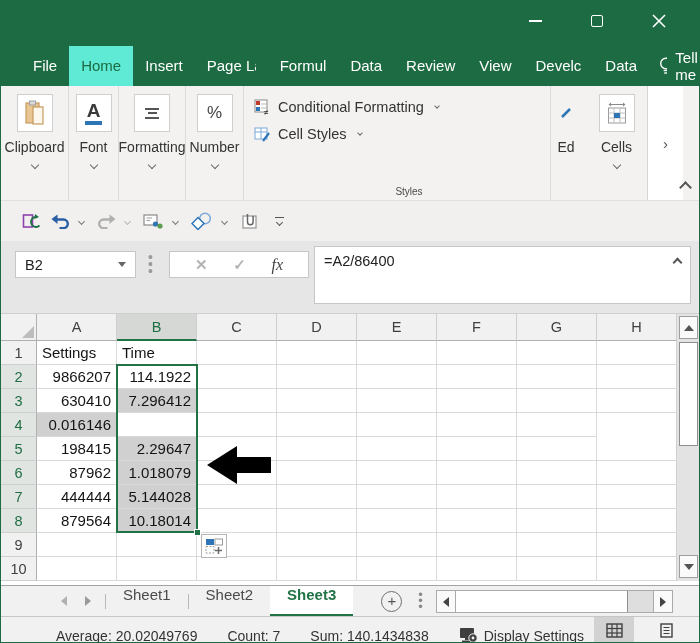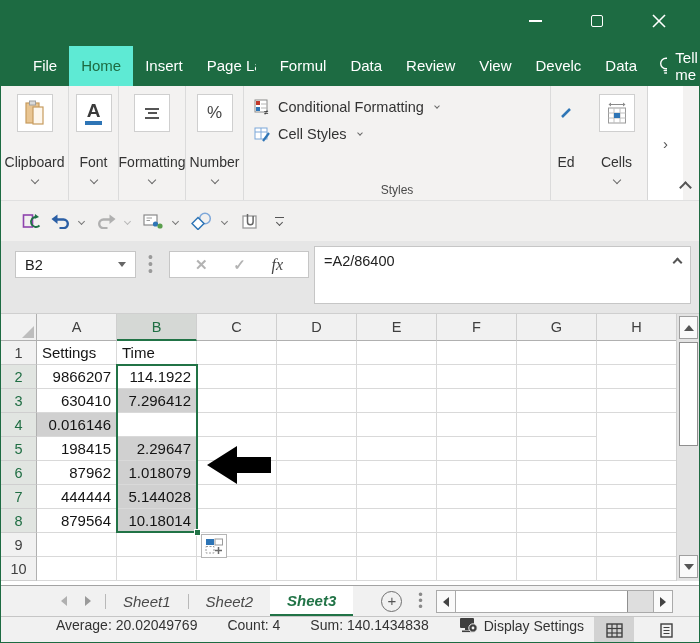--- a/index.html
+++ b/index.html
@@ -19,26 +19,26 @@
   .mtab .clip { display:inline-block; max-width:49px; overflow:hidden; vertical-align:bottom; }
   .mtab.active { background:#5eead4; color:#1d6b42; }
   .msep { width:1px; height:18px; background:rgba(255,255,255,.55); align-self:center; margin-bottom:3px; }
   .tellme { display:flex; align-items:center; gap:8px; height:40px; padding:0 10px; }
 
   
   .ribbon { height:115px; background:#f3f2f1; border-bottom:1px solid #e0e0e0; display:flex; position:relative; }
   .rgroup { display:flex; flex-direction:column; align-items:center; padding-top:8px; border-right:1px solid #dbdbdb; position:relative; }
   .g-clip{width:68px;} .g-font{width:50px;} .g-align{width:67px;} .g-num{width:58px;} .g-cells{width:72px;} .g-edit{width:30px; border-right:none;}
   .iconbox { width:36px; height:38px; background:#fff; border:1px solid #cfcfcf; display:flex; align-items:center; justify-content:center; }
-  .glabel { margin-top:22px; font-size:14px; color:#333; white-space:nowrap; }
+  .glabel { margin-top:7px; font-size:14px; color:#333; white-space:nowrap; }
   .chevdn { width:6px; height:6px; border-right:1.5px solid #6a6a6a; border-bottom:1.5px solid #6a6a6a; transform:rotate(45deg); margin-top:7px; }
   .chevdn.sm { width:4px; height:4px; margin:0 0 2px 4px; display:inline-block; }
   .g-styles { width:307px; border-right:1px solid #dbdbdb; position:relative; padding:7px 0 0 10px; }
   .stylerow { display:flex; align-items:center; gap:7px; height:27px; font-size:14.5px; color:#333; }
-  .styles-cap { position:absolute; bottom:3px; left:0; width:100%; text-align:center; font-size:12px; color:#4a4a4a; }
+  .styles-cap { position:absolute; bottom:3px; left:12px; width:100%; text-align:center; font-size:10px; color:#4a4a4a; }
   .ribbon-strip { position:absolute; right:16px; top:0; width:36px; height:114px; background:#fff; border-left:1px solid #d6d6d6; display:flex; align-items:center; justify-content:center; color:#555; font-size:15px; }
   .collapse-chев, .collapse-chev { position:absolute; right:9px; bottom:8px; width:9px; height:9px; border-left:2px solid #555; border-top:2px solid #555; transform:rotate(45deg); }
   .fontA { font-size:19px; font-weight:bold; color:#3a3a3a; line-height:1; text-align:center; }
   .fontA .bar { width:17px; height:4px; background:#2e75b6; margin-top:1px; }
   .alignlines span { display:block; height:2px; background:#555; margin:2.5px auto; }
   .pct { font-size:17px; color:#444; }
 
   
   .qat { height:40px; background:#f1f0ef; display:flex; align-items:center; padding-left:18px; gap:4px; }
   .qbtn { display:flex; align-items:center; justify-content:center; height:28px; padding:0 3px; }
@@ -81,31 +81,31 @@
   .vs-thumb { position:absolute; left:2px; top:28px; width:19px; height:104px; background:#fff; border:1px solid #8f8f8f; }
   .tri-up { width:0; height:0; border-left:5px solid transparent; border-right:5px solid transparent; border-bottom:6px solid #555; }
   .tri-dn { width:0; height:0; border-left:5px solid transparent; border-right:5px solid transparent; border-top:6px solid #555; }
   .tri-lf { width:0; height:0; border-top:5px solid transparent; border-bottom:5px solid transparent; border-right:6px solid #555; }
   .tri-rt { width:0; height:0; border-top:5px solid transparent; border-bottom:5px solid transparent; border-left:6px solid #555; }
 
   
   .tabbar { height:31px; background:#f1f1f1; border-top:1px solid #a3a3a3; display:flex; align-items:stretch; position:relative; font-size:15px; }
   .nav-arrows { display:flex; align-items:center; gap:18px; padding-left:60px; }
   .tsep { width:1px; height:15px; background:#b9b9b9; align-self:center; }
-  .stab { display:flex; align-items:center; padding:0 17px; color:#4a4a4a;font-style:italic; }
+  .stab { display:flex; padding:0 17px; color:#4a4a4a; }
   .stab.active { background:#fff; color:#217346; font-weight:bold; border-bottom:2px solid #217346; }
   .addsheet { width:21px; height:21px; border:1px solid #6e6e6e; border-radius:50%; color:#555; font-size:15px; line-height:18px; text-align:center; align-self:center; margin-left:28px; }
   .tdots { align-self:center; margin-left:16px; color:#8a8a8a; font-size:13px; line-height:6px; text-align:center; }
   .hscroll { position:absolute; left:435px; top:4px; width:237px; height:23px; background:#dedede; border:1px solid #aaa; display:flex; align-items:center; }
   .hs-btn { width:19px; height:21px; background:#fafafa; border-right:1px solid #aaa; display:flex; align-items:center; justify-content:center; }
   .hs-btn.r { position:absolute; right:0; border-right:none; border-left:1px solid #aaa; }
   .hs-thumb { width:172px; height:21px; background:#fff; border-right:1px solid #8f8f8f; }
 
   
-  .statusbar { height:28px; background:#f1f1f1; border-top:1px solid #c6c6c6; display:flex; align-items:flex-start; font-size:14px; color:#333; padding:0 6px 0 55px; }
+  .statusbar { height:28px; background:#f1f1f1; border-top:1px solid #c6c6c6; display:flex; align-items:flex-end; font-size:14px; color:#333; padding:0 6px 0 55px; }
   .sbitem { margin-right:30px; white-space:nowrap; }
   .dset { display:flex; align-items:center; gap:5px; margin-left:auto; margin-right:10px; white-space:nowrap; }
   .viewbtns { display:flex; gap:12px; }
   .vbtn { width:40px; height:27px; display:flex; align-items:center; justify-content:center; }
   .vbtn.active { background:#d2d2d2; }
 </style>
 </head>
 <body>
 
 <div class="window">
@@ -487,21 +487,21 @@
         </div>
       <div class="hs-thumb"></div>
       <div class="hs-btn r">
           <div class="tri-rt" style="border-left-color:#444;"></div>
         </div>
     </div>
   </div>
 
   <div class="statusbar">
     <span class="sbitem">Average: 20.02049769</span>
-    <span class="sbitem">Count: 4</span>
+    <span class="sbitem">Count: 7</span>
     <span class="sbitem">Sum: 140.1434838</span>
     <div class="dset">
       <svg width="20" height="17">
         <rect x="1" y="1" width="14" height="10" rx="1" fill="#3f3f3f"></rect>
         <rect x="6" y="11" width="4" height="2" fill="#3f3f3f"></rect>
         <rect x="3" y="13.5" width="10" height="1.6" fill="#3f3f3f"></rect>
         <circle cx="14" cy="11" r="4.2" fill="#3f3f3f" stroke="#f1f1f1" stroke-width="1"></circle>
         <circle cx="14" cy="11" r="1.4" fill="#f1f1f1"></circle>
       </svg>
       <span>Display Settings</span>

